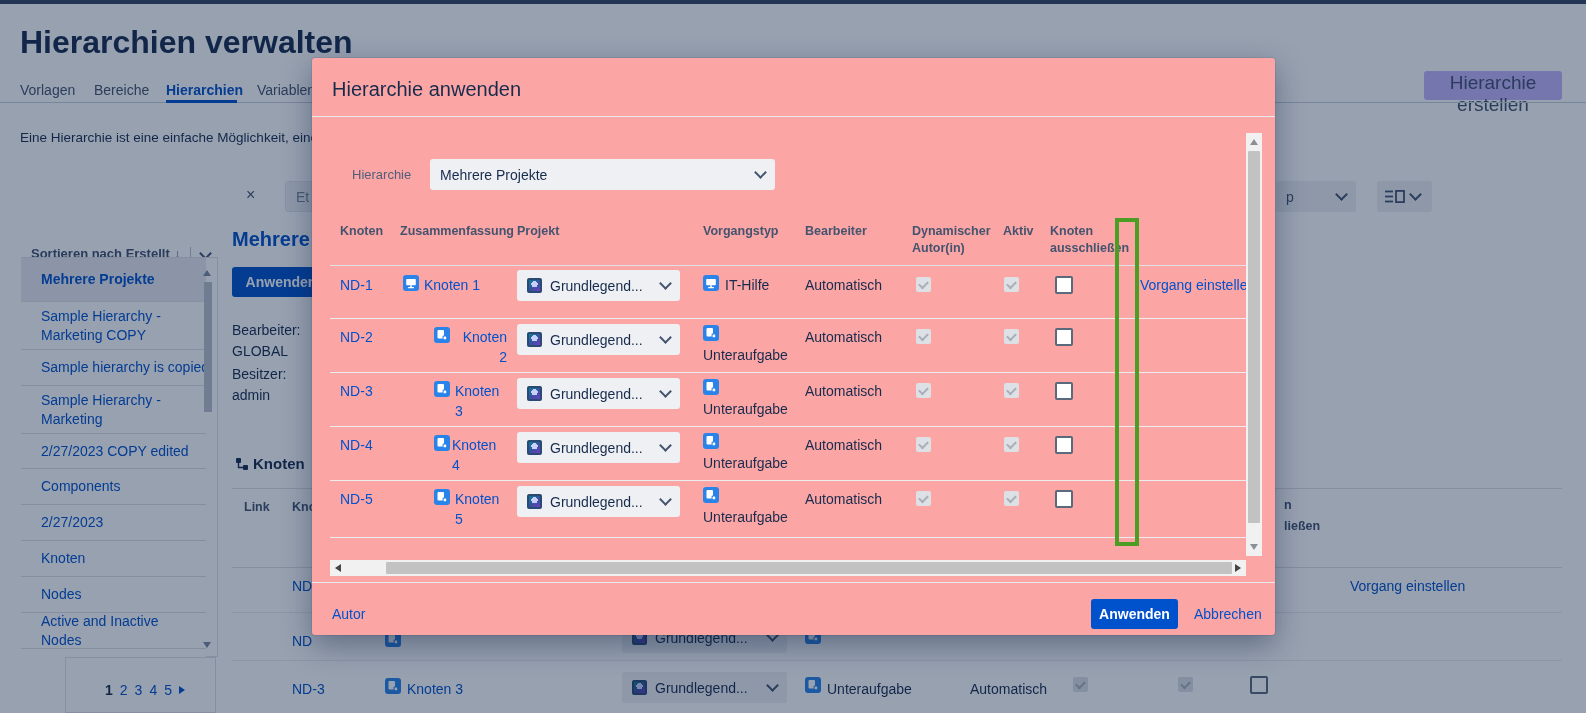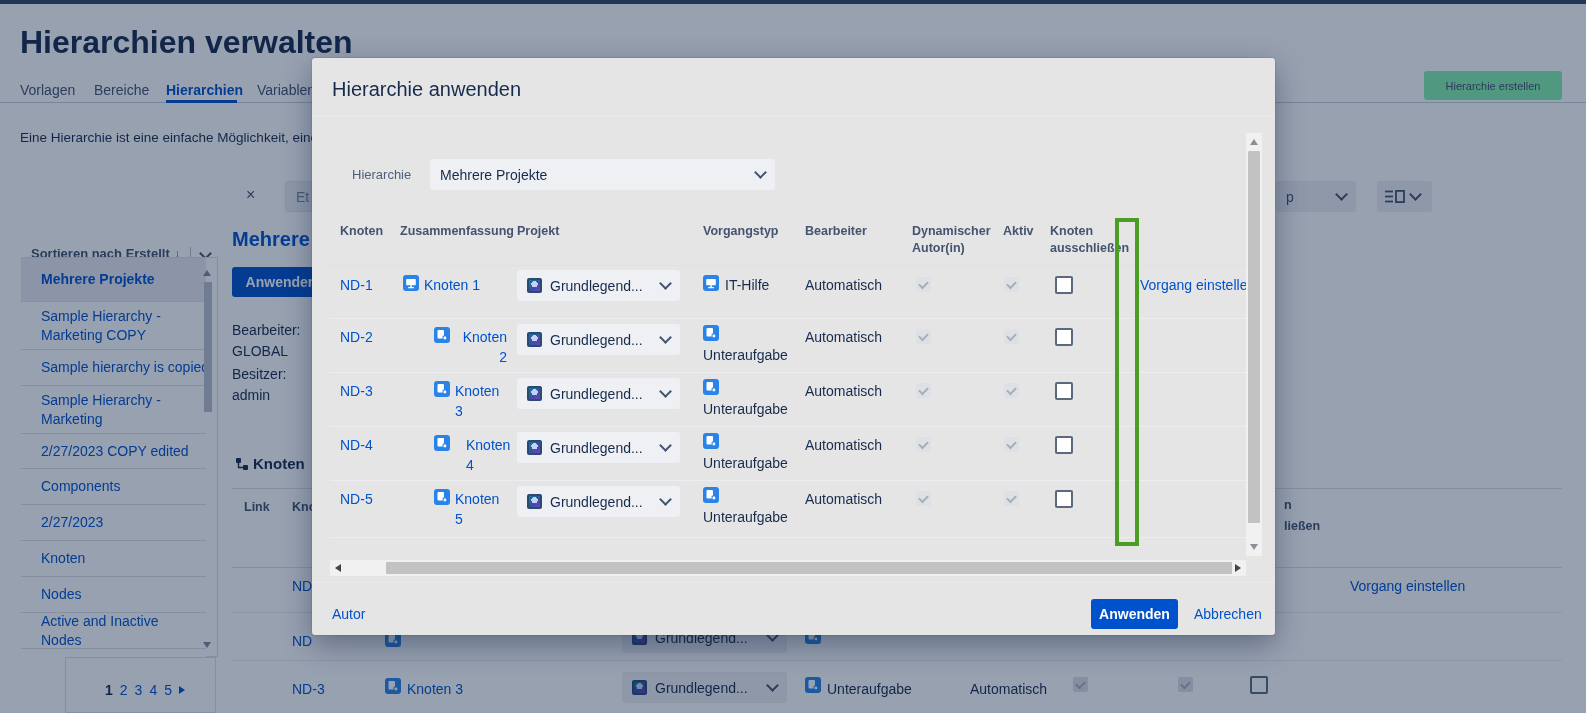--- a/index.html
+++ b/index.html
@@ -21,38 +21,38 @@
   .cbe{position:absolute;width:14px;height:14px;background:#fff;border:2px solid #5a6a7c;border-radius:2px;box-sizing:content-box;}
   .sepline{position:absolute;height:1px;background:#ebedf0;}
   .input{position:absolute;height:31px;background:#eef0f3;border:1px solid #e2e6ea;border-radius:3px;box-sizing:border-box;font-size:14px;color:#172b4d;padding:0 10px;font-family:"Liberation Sans",sans-serif;}
   .input::placeholder{color:#7a869a;opacity:1;}
   .sideitem{position:absolute;left:21px;width:185px;box-sizing:border-box;padding:0 10px 0 20px;color:#0052cc;font-size:14px;border-bottom:1px solid #dfe1e6;background:#fff;display:flex;align-items:center;line-height:19px;cursor:pointer;}
   .tri-up{width:0;height:0;border-left:4px solid transparent;border-right:4px solid transparent;border-bottom:6px solid #7d8aa0;}
   .tri-down{width:0;height:0;border-left:4px solid transparent;border-right:4px solid transparent;border-top:6px solid #7d8aa0;}
   .tri-left{width:0;height:0;border-top:4px solid transparent;border-bottom:4px solid transparent;border-right:6px solid #555;}
   .tri-right{width:0;height:0;border-top:4px solid transparent;border-bottom:4px solid transparent;border-left:6px solid #555;}
   .blanket{position:absolute;inset:0;background:rgba(9,30,66,0.42);z-index:50;}
-  #modal{position:absolute;left:312px;top:58px;width:963px;height:577px;background:#e5e5e5;border-radius:3px;z-index:100;
+  #modal{position:absolute;left:312px;top:58px;width:963px;height:577px;background:#fca5a5;border-radius:3px;z-index:100;
          box-shadow:0 0 0 1px rgba(9,30,66,.08), 0 10px 30px rgba(9,30,66,.4);}
   .mtxt{position:absolute;font-size:14px;}
   .btn-primary{position:absolute;background:#0052cc;color:#fff;font-size:14px;font-weight:bold;border:none;border-radius:3px;display:flex;align-items:center;justify-content:center;cursor:pointer;font-family:"Liberation Sans",sans-serif;}
   .scroll-track{position:absolute;background:#f1f1f1;}
   .scroll-thumb{position:absolute;background:#c2c2c2;border-radius:1px;}
   .greenbox{position:absolute;left:1115px;top:218px;width:24px;height:328px;border:4px solid #4b9e23;box-sizing:border-box;z-index:120;}
 </style>
 </head>
 <body>
 
 <div id="screen">
 
   <div class="abs" style="left:0;top:0;width:1586px;height:4px;background:#344563;"></div>
 
   <div class="abs dark" style="left:20px;top:24px;font-size:32px;font-weight:bold;">Hierarchien verwalten</div>
 
-  <button class="abs" style="left:1424px;top:71px;width:138px;height:29px;background:#86efac;border:none;border-radius:3px;font-size:11px;color:#42526e;font-family:'Liberation Sans',sans-serif;cursor:pointer;">Hierarchie erstellen</button>
+  <button class="abs" style="left:1424px;top:71px;width:138px;height:29px;background:#c4b5fd;border:none;border-radius:3px;font-size:19px;color:#42526e;font-family:'Liberation Sans',sans-serif;cursor:pointer;">Hierarchie erstellen</button>
 
   <div class="abs sec" style="left:20px;top:82px;font-size:14px;cursor:pointer;">Vorlagen</div>
   <div class="abs sec" style="left:94px;top:82px;font-size:14px;cursor:pointer;">Bereiche</div>
   <div class="abs" style="left:166px;top:82px;font-size:14px;color:#0052cc;font-weight:bold;cursor:pointer;">Hierarchien</div>
   <div class="abs sec" style="left:257px;top:82px;font-size:14px;cursor:pointer;">Variablen</div>
   <div class="abs" style="left:0;top:102px;width:1586px;height:1px;background:#c9d0da;"></div>
   <div class="abs" style="left:166px;top:100px;width:71px;height:3px;background:#0052cc;"></div>
 
   <div class="abs dark" style="left:20px;top:130px;font-size:13.5px;">Eine Hierarchie ist eine einfache Möglichkeit, eine F</div>
 
@@ -302,21 +302,21 @@
         </svg>
     </span>
     <span class="abs dark mtxt" style="left:391px;top:343px;white-space:nowrap;">Unteraufgabe</span>
     <span class="abs dark mtxt" style="left:493px;top:325px;">Automatisch</span>
     <span class="cbd" style="left:604px;top:325px;"></span>
     <span class="cbd" style="left:692px;top:325px;"></span>
     <span class="cbe" style="left:743px;top:324px;"></span>
     <div class="sepline" style="left:18px;top:368px;width:916px;"></div>
 
     <a class="abs lnk" style="left:28px;top:379px;">ND-4</a>
-    <div class="abs" style="left:122px;top:377px;display:flex;gap:16px;justify-content:center;">
+    <div class="abs" style="left:122px;top:377px;display:flex;gap:2px;justify-content:center;">
       <span style="flex:0 0 16px;">
         <svg width="16" height="16" viewBox="0 0 16 16">
             <rect width="16" height="16" rx="3" fill="#2a83e8"></rect>
             <rect x="3.5" y="3" width="6.5" height="8.5" rx="1" fill="#fff"></rect>
             <rect x="8.6" y="8.6" width="4.6" height="4.6" rx="1" fill="#2a83e8"></rect>
             <rect x="9.6" y="9.6" width="2.6" height="2.6" rx="0.5" fill="#fff"></rect>
           </svg>
       </span>
       <a class="lnk" style="width:52px;line-height:20px;">Knoten 4</a>
     </div>

